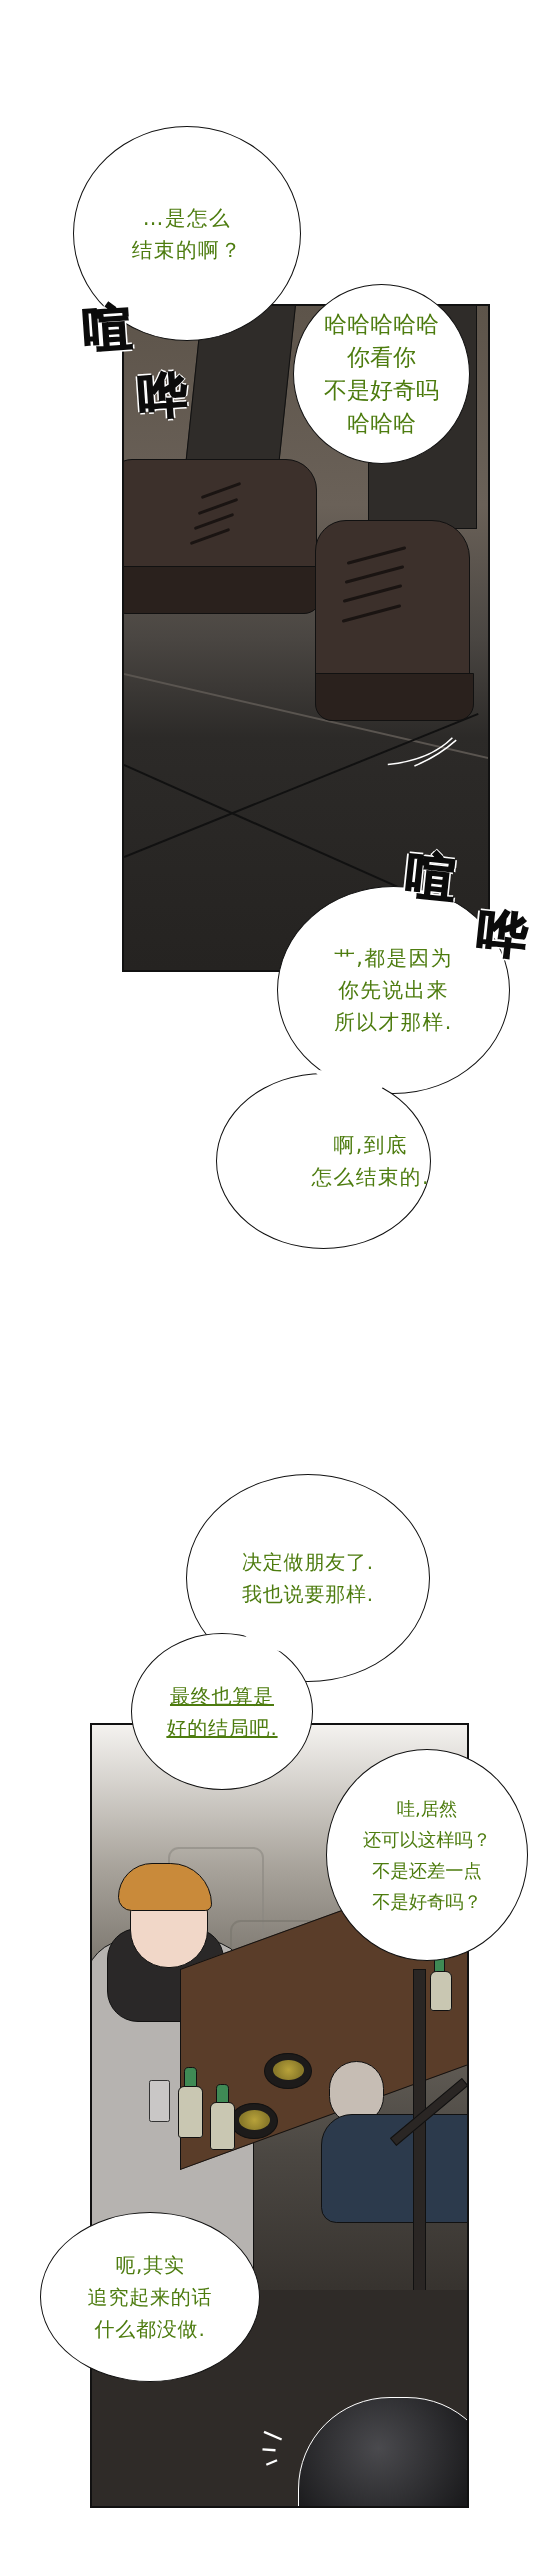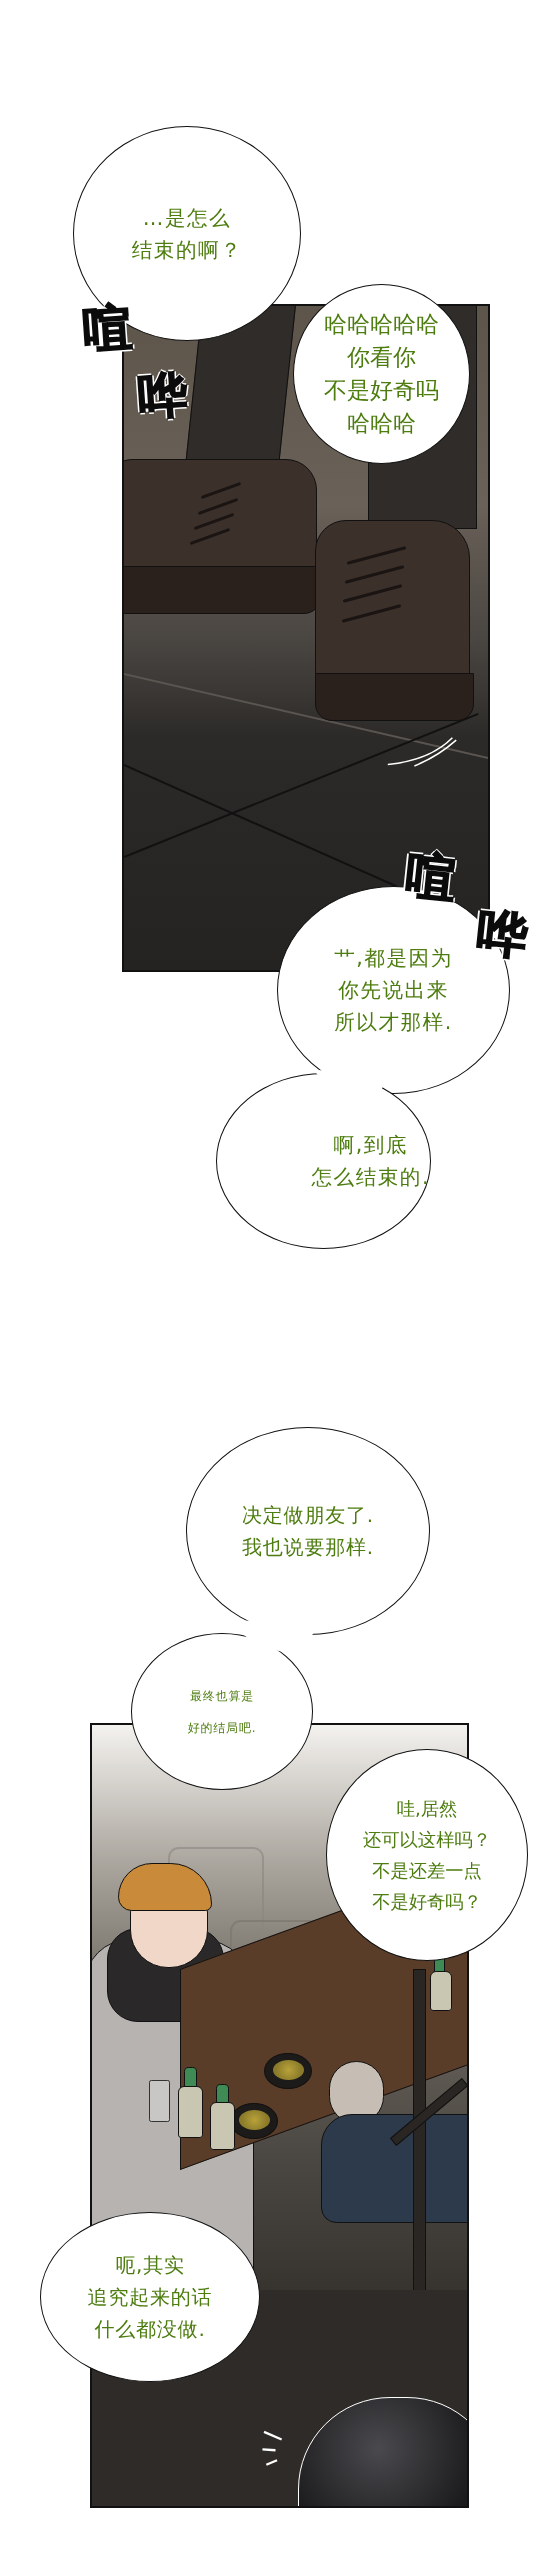--- a/index.html
+++ b/index.html
@@ -144,27 +144,27 @@
 
   <div style="position:absolute; left:206px; top:672px; width:199px; height:168px; background: radial-gradient(ellipse at 40% 30%, #4a4a4e 0%, #1a1a1c 60%, #0e0e10 100%); border:1.5px solid #fff; border-radius:92px 92px 0 0;"></div>
 
   <svg style="position:absolute; left:168px; top:703px;" width="31" height="46" viewBox="0 0 40 60">
     <path d="M5 5 L28 15" stroke="#fff" stroke-width="3"></path>
     <path d="M3 28 L20 29" stroke="#fff" stroke-width="3"></path>
     <path d="M8 48 L22 42" stroke="#fff" stroke-width="3"></path>
   </svg>
 </div>
 
-<div class="bubble" style="left:186px; top:1427px; width:244px; height:208px;">
+<div class="bubble" style="left:186px; top:1474px; width:244px; height:208px;">
   <span class="bubble-text" style="font-size:20px; letter-spacing:0.8px;">决定做朋友了.
 我也说要那样.</span>
 </div>
 
 <div class="bubble" style="left:131px; top:1633px; width:182px; height:157px;">
-  <span class="bubble-text" style="font-size:12px; letter-spacing:0.8px;">最终也算是
+  <span class="bubble-text" style="font-size:20px; letter-spacing:0.8px;text-decoration:underline;">最终也算是
 好的结局吧.</span>
 </div>
 
 <svg style="position:absolute; left:229px; top:1620px; z-index:6;" width="92" height="38" viewBox="0 0 120 50">
   <path d="M0 0 Q25 30 50 38 L90 45 Q105 25 120 5" fill="#fff" stroke="none"></path>
 </svg>
 
 <svg class="tail" style="left:177px; top:1784px;" width="23" height="38">
   <path d="M2 0 L6 48 L28 0 Z" fill="#fff" stroke="#111" stroke-width="2.5"></path>
   <path d="M1 0 L29 0" stroke="#fff" stroke-width="5"></path>

